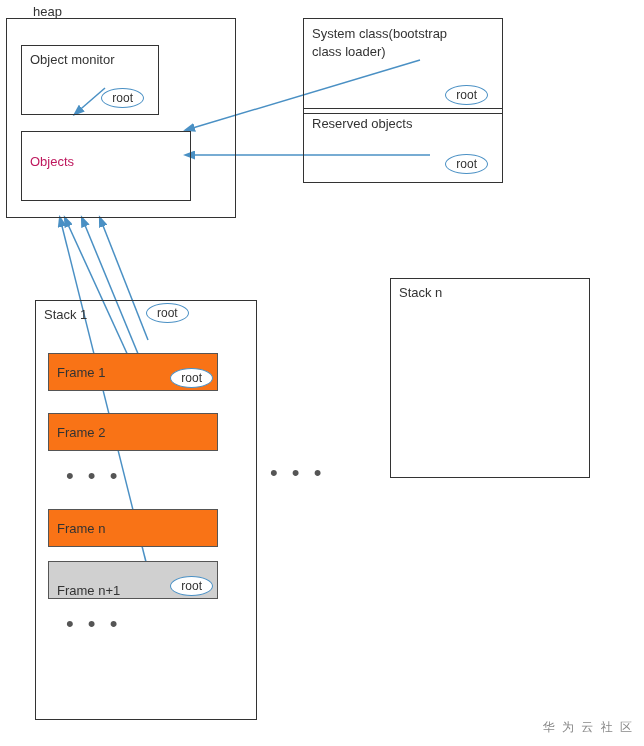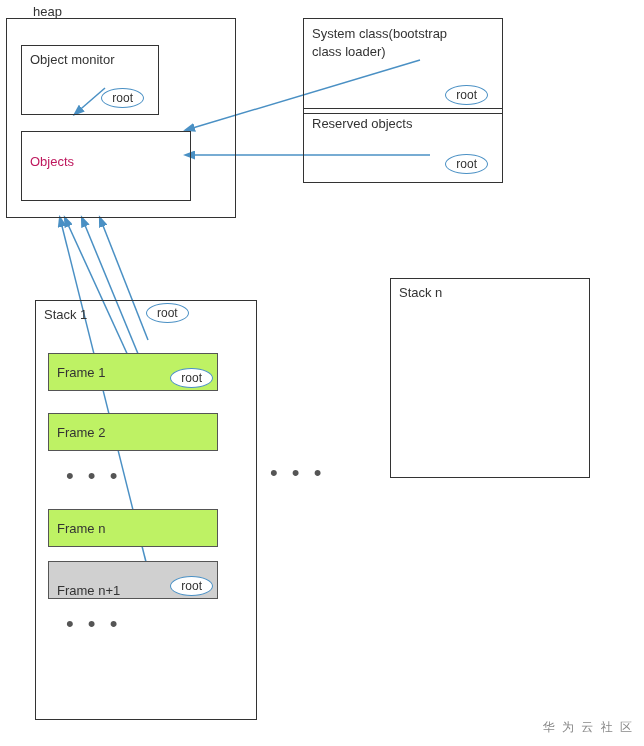--- a/index.html
+++ b/index.html
@@ -143,21 +143,21 @@
       color: #333;
     }
 
     
     .frame-box {
       position: absolute;
       left: 12px;
       width: 170px;
       height: 38px;
       border: 1.5px solid #555;
-      background: #bef264;
+      background: #f97316;
       display: flex;
       align-items: center;
       padding-left: 8px;
       font-size: 13px;
       color: #333;
     }
 
     .frame-box.highlighted {
       background: #d0d0d0;
       align-items: flex-end;

